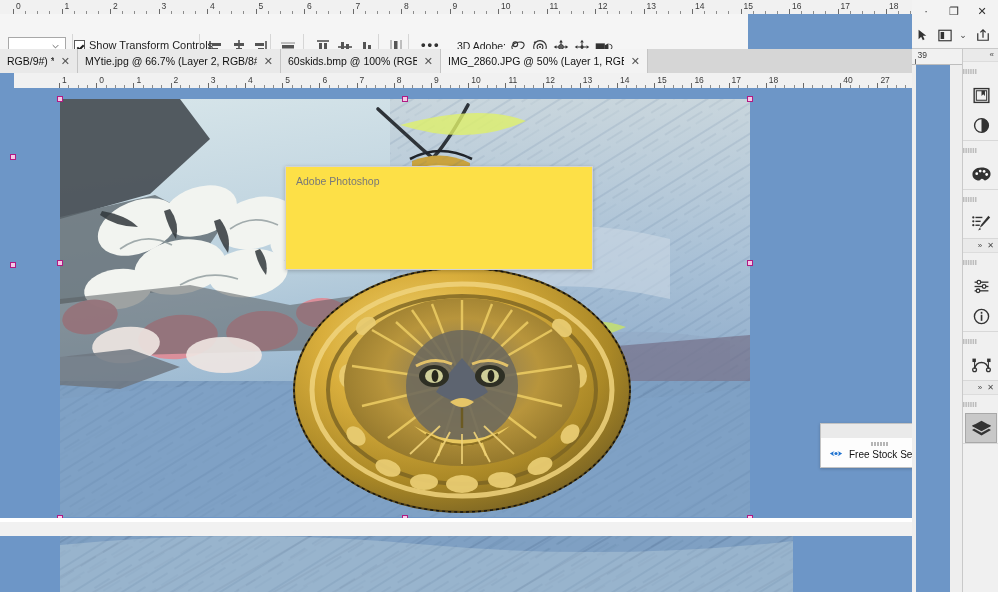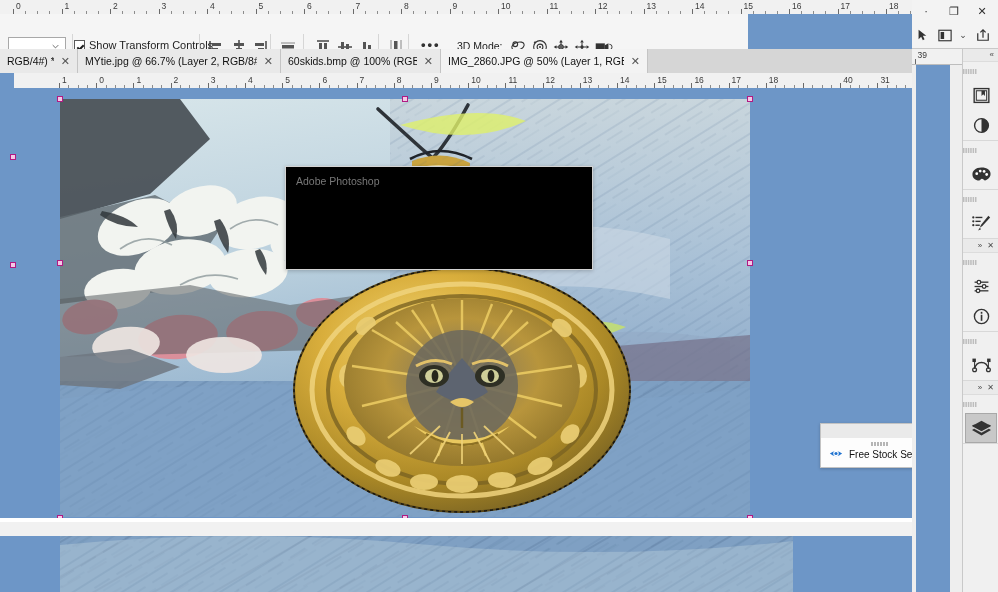--- a/index.html
+++ b/index.html
@@ -67,21 +67,21 @@
   .handle{position:absolute;width:6px;height:6px;border:1px solid #b01a83;
      background:#f4c9e6;box-sizing:border-box;}
 
   
   .layerimg{position:absolute;left:0;top:0;width:100%;height:100%;}
 
   
   #medallion{position:absolute;left:232px;top:167px;width:340px;height:247px;}
 
   
-  #ps-dialog{left:285px;top:166px;width:306px;height:102px;background:#000000;
+  #ps-dialog{left:285px;top:166px;width:306px;height:102px;background:#fde047;
      border:1px solid #d3d3d3;box-shadow:0 1px 4px rgba(0,0,0,.22);}
   #ps-dialog .ttl{position:absolute;left:10px;top:8px;font-size:10.5px;color:#787878;}
 
   
   #fss{left:820px;top:423px;width:117px;height:43px;background:#f0f0f0;
      border:1px solid #c3c3c3;box-shadow:0 1px 3px rgba(0,0,0,.2);}
   #fss .bar{position:absolute;left:0;top:0;right:0;height:14px;background:#eaeaea;}
   #fss .grip{position:absolute;left:50px;top:18px;width:20px;height:4px;}
   #fss .body{position:absolute;left:0;top:14px;right:0;bottom:0;background:#fdfdfd;}
   #fss .lbl{position:absolute;left:28px;top:25px;font-size:10px;color:#111;white-space:nowrap;}
@@ -306,21 +306,21 @@
     <svg viewBox="0 0 20 20">
         <rect x="8" y="4" width="3.5" height="12" fill="#555"></rect>
       <path d="M5 3 V17 M15 3 V17" stroke="#888" stroke-width="1" fill="none"></path>
     </svg>
   </div>
 
   <div class="sep" style="left:408px;"></div>
 
   <div id="dots" class="abs">•••</div>
 
-  <div id="mode3d" class="abs">3D Mode:</div>
+  <div id="mode3d" class="abs">3D Adobe:</div>
 
   <div class="tb-icon" style="left:508px;">
     <svg viewBox="0 0 22 22">
         <ellipse cx="11" cy="10" rx="7" ry="4.2" fill="none" stroke="#333" stroke-width="1.2" transform="rotate(-18 11 10)"></ellipse>
       <circle cx="8" cy="8" r="2.6" fill="none" stroke="#333" stroke-width="1.2"></circle>
       <path d="M14 13 l3 3 -3 0 z" fill="#333"></path>
       </svg>
   </div>
   <div class="tb-icon" style="left:530px;">
     <svg viewBox="0 0 22 22">
@@ -348,21 +348,21 @@
     <svg viewBox="0 0 22 22">
         <rect x="3" y="7" width="10" height="7" fill="#333"></rect>
       <path d="M13 9 l4 -2 v8 l-4 -2 z" fill="#333"></path>
       <path d="M18 8 a3 3 0 0 1 0 6" fill="none" stroke="#333" stroke-width="1"></path>
       </svg>
   </div>
 </div>
 
 <div id="tabbar" class="abs">
     <div class="tab" style="left: 0px; width: 78px;">
-      <span style="overflow: hidden; text-overflow: clip;">RGB/4#) *</span>
+      <span style="overflow: hidden; text-overflow: clip;">RGB/9#) *</span>
       <span class="cls">✕</span>
     </div>
     <div class="tab" style="left: 78px; width: 203px;">
       <span style="overflow: hidden; text-overflow: clip;">MYtie.jpg @ 66.7% (Layer 2, RGB/8#) *</span>
       <span class="cls">✕</span>
     </div>
     <div class="tab" style="left: 281px; width: 160px;">
       <span style="overflow: hidden; text-overflow: clip;">60skids.bmp @ 100% (RGB/8)</span>
       <span class="cls">✕</span>
     </div>
@@ -478,21 +478,21 @@
       <div class="rl" style="left: 806px; top: 18px; margin-left: 32px;">19</div>
       <div class="tk minor" style="left: 812.3px;"></div>
       <div class="tk minor" style="left: 821.6px;"></div>
       <div class="tk minor" style="left: 830.9px;"></div>
       <div class="tk major" style="left: 840.2px;"></div>
       <div class="rl" style="left: 843.2px; top: 2px;">40</div>
       <div class="tk minor" style="left: 849.5px;"></div>
       <div class="tk minor" style="left: 858.8px;"></div>
       <div class="tk minor" style="left: 868.1px;"></div>
       <div class="tk major" style="left: 877.4px;"></div>
-      <div class="rl" style="left: 880.4px; top: 2px;">31</div>
+      <div class="rl" style="left: 880.4px; top: 2px;">27</div>
       <div class="tk minor" style="left: 886.7px;"></div>
       <div class="tk minor" style="left: 896px;"></div>
       <div class="tk minor" style="left: 905.3px;"></div>
     </div>
 </div>
 <div id="doc-ruler-gut" class="abs"></div>
 
 <div id="canvas-area" class="abs">
 
   <div id="canvas1" class="abs">

